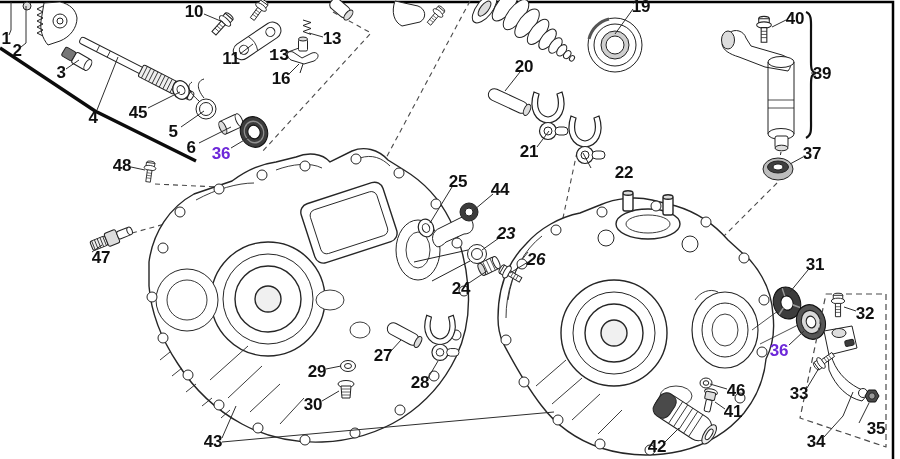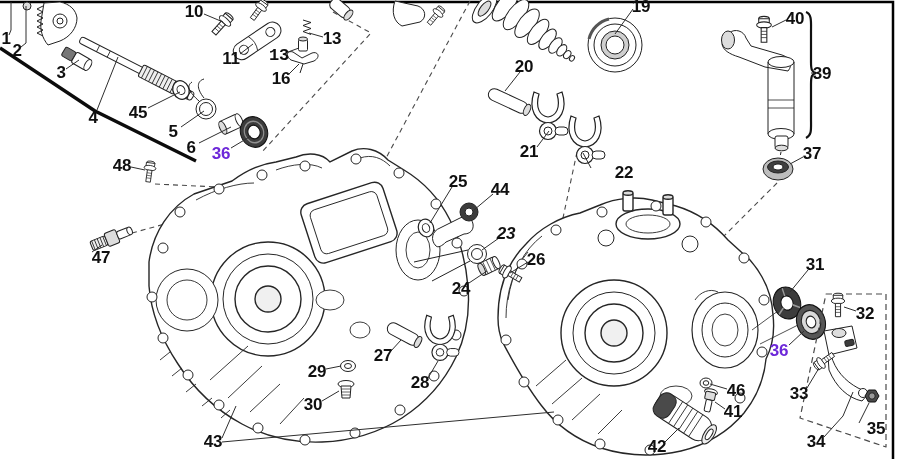--- a/index.html
+++ b/index.html
@@ -432,21 +432,21 @@
       <span class="callout" style="left: 815px; top: 264px;">31</span>
       <span class="callout red" style="left: 779px; top: 350px;">36</span>
       <span class="callout" style="left: 865px; top: 313px;">32</span>
       <span class="callout" style="left: 799px; top: 393px;">33</span>
       <span class="callout" style="left: 816px; top: 441px;">34</span>
       <span class="callout" style="left: 852px; top: 428px; margin-left: 24px;">35</span>
       <span class="callout" style="left: 458px; top: 181px;">25</span>
       <span class="callout" style="left: 500px; top: 189px;">44</span>
       <span class="callout" style="left: 506px; top: 233px; font-style: italic;">23</span>
       <span class="callout" style="left: 461px; top: 288px;">24</span>
-      <span class="callout" style="left: 536px; top: 259px;">26</span>
+      <span class="callout" style="left: 536px; top: 259px; font-style: italic;">26</span>
       <span class="callout" style="left: 101px; top: 257px;">47</span>
       <span class="callout" style="left: 122px; top: 165px;">48</span>
       <span class="callout" style="left: 317px; top: 371px;">29</span>
       <span class="callout" style="left: 313px; top: 404px;">30</span>
       <span class="callout" style="left: 383px; top: 355px;">27</span>
       <span class="callout" style="left: 420px; top: 382px;">28</span>
       <span class="callout" style="left: 213px; top: 441px;">43</span>
       <span class="callout" style="left: 657px; top: 446px;">42</span>
       <span class="callout" style="left: 733px; top: 411px;">41</span>
       <span class="callout" style="left: 736px; top: 390px;">46</span>

